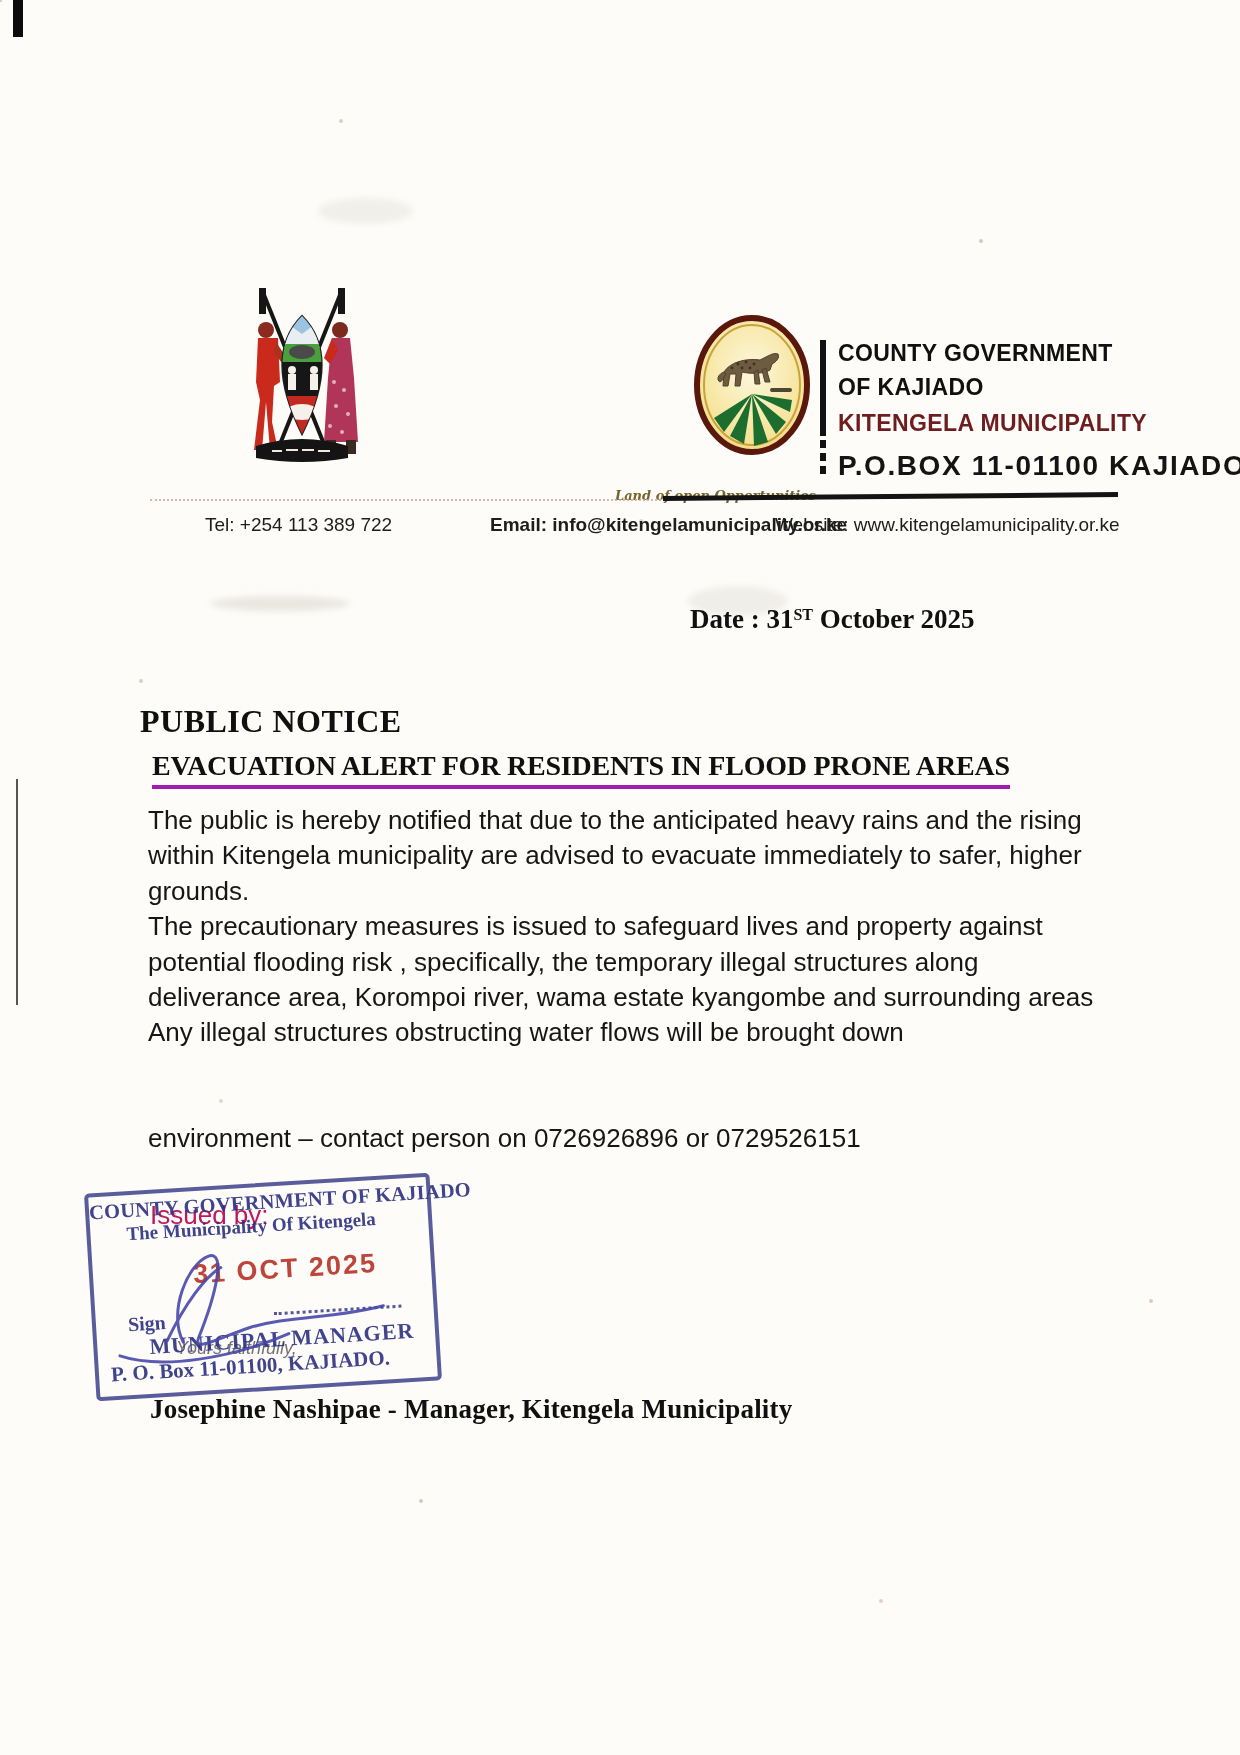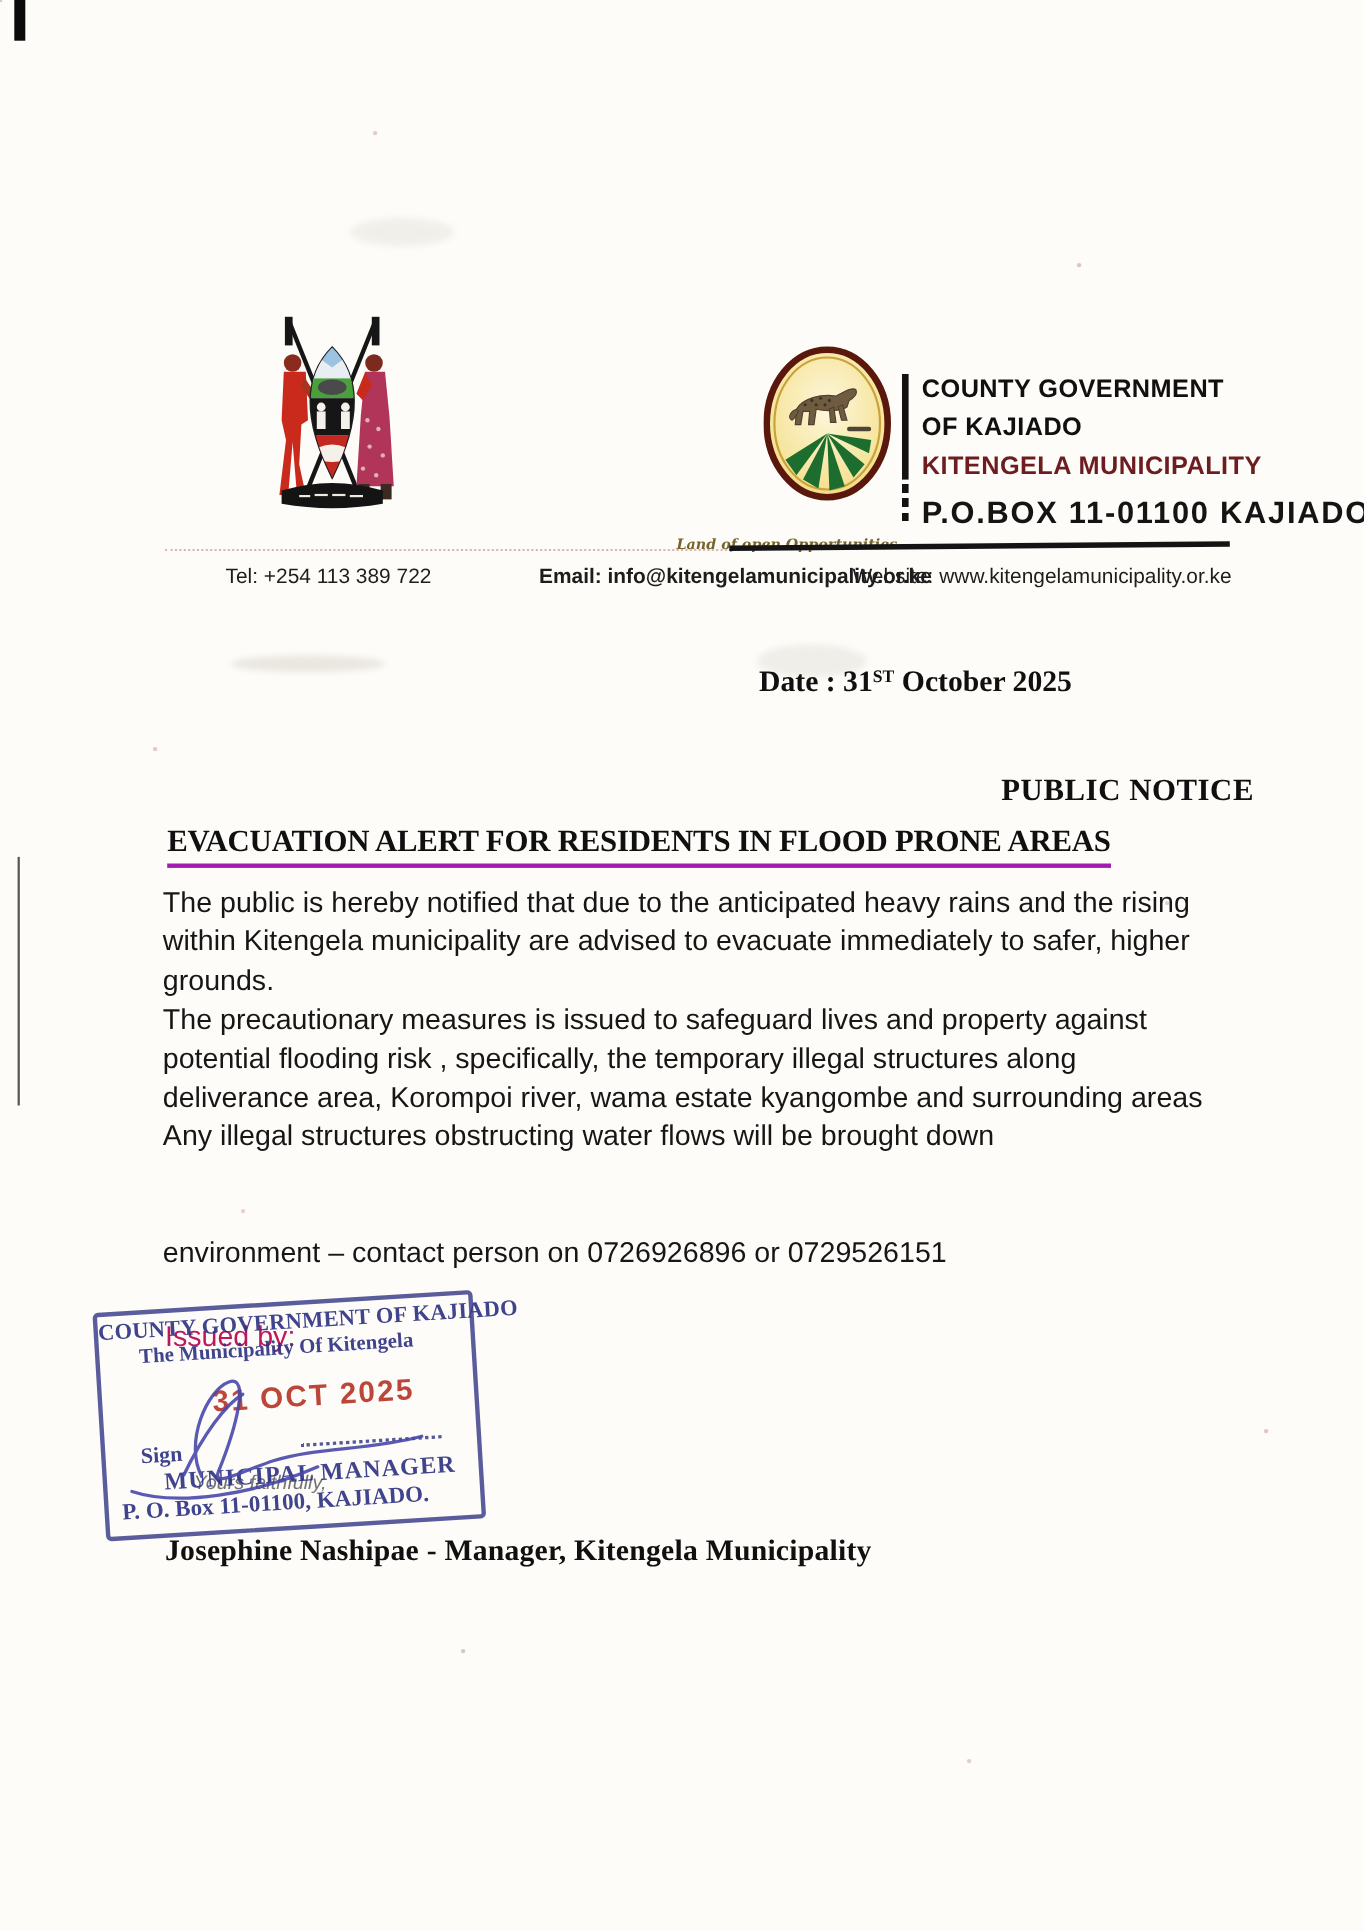--- a/index.html
+++ b/index.html
@@ -40,21 +40,21 @@
 
   .contact{top:514px;font-size:19px;color:#1d1d1d;white-space:nowrap;}
   .tel{left:205px;}
   .email{left:490px;font-weight:bold;}
   .website{left:775px;}
 
   
   .serifb{font-family:"Liberation Serif",serif;font-weight:bold;color:#101010;}
   .dateline{left:690px;top:604px;font-size:27px;white-space:nowrap;}
   .dateline sup{font-size:16px;vertical-align:8px;}
-  .title{left:140px;top:703px;width:1000px;text-align:right;font-size:28px;letter-spacing:.5px;}
+  .title{left:140px;top:703px;width:1000px;text-align:left;font-size:32px;letter-spacing:.5px;}
   .heading{left:152px;top:750px;font-size:28px;letter-spacing:-.2px;
     border-bottom:4px solid #a21caf;padding-bottom:3px;white-space:nowrap;}
 
   .bodyblock{left:148px;width:945px;font-size:26px;line-height:35.4px;color:#161616;}
   .b1{top:803px;}
   .b3{top:1121px;}
   .bodyblock div{white-space:nowrap;}
   .b1 div:nth-child(8){padding-left:9px;}
 
   .issued{left:150px;top:1200px;font-size:26px;color:#be185d;z-index:1;}

